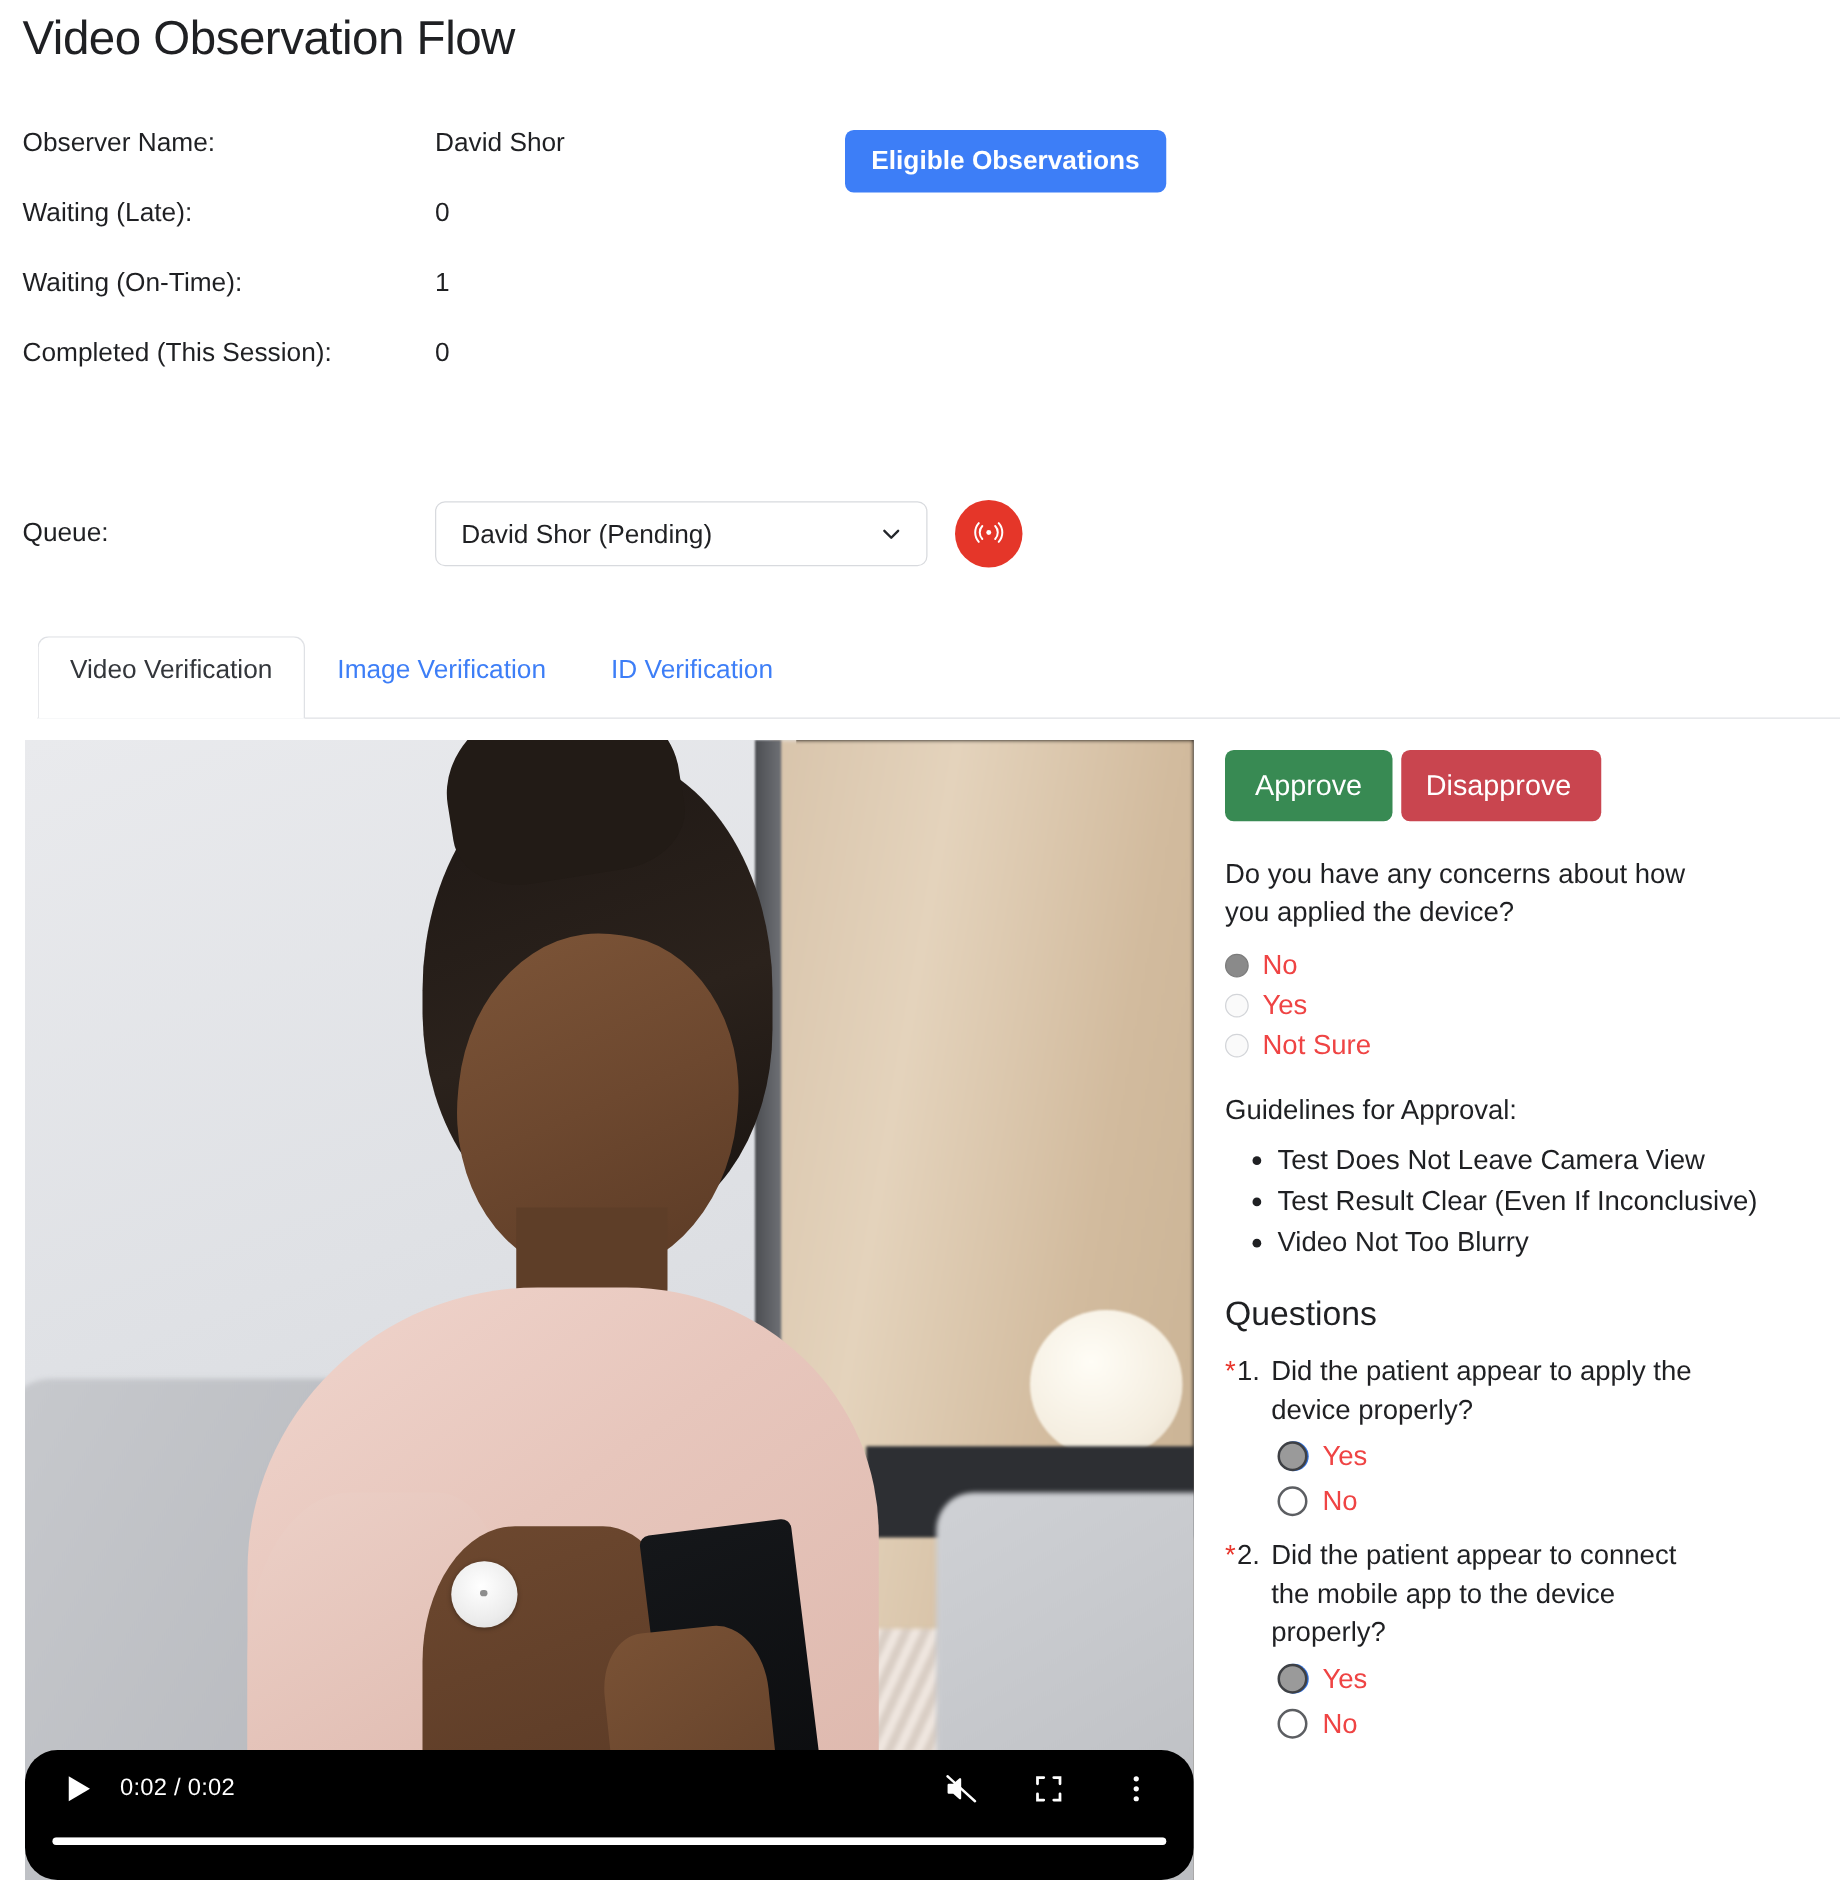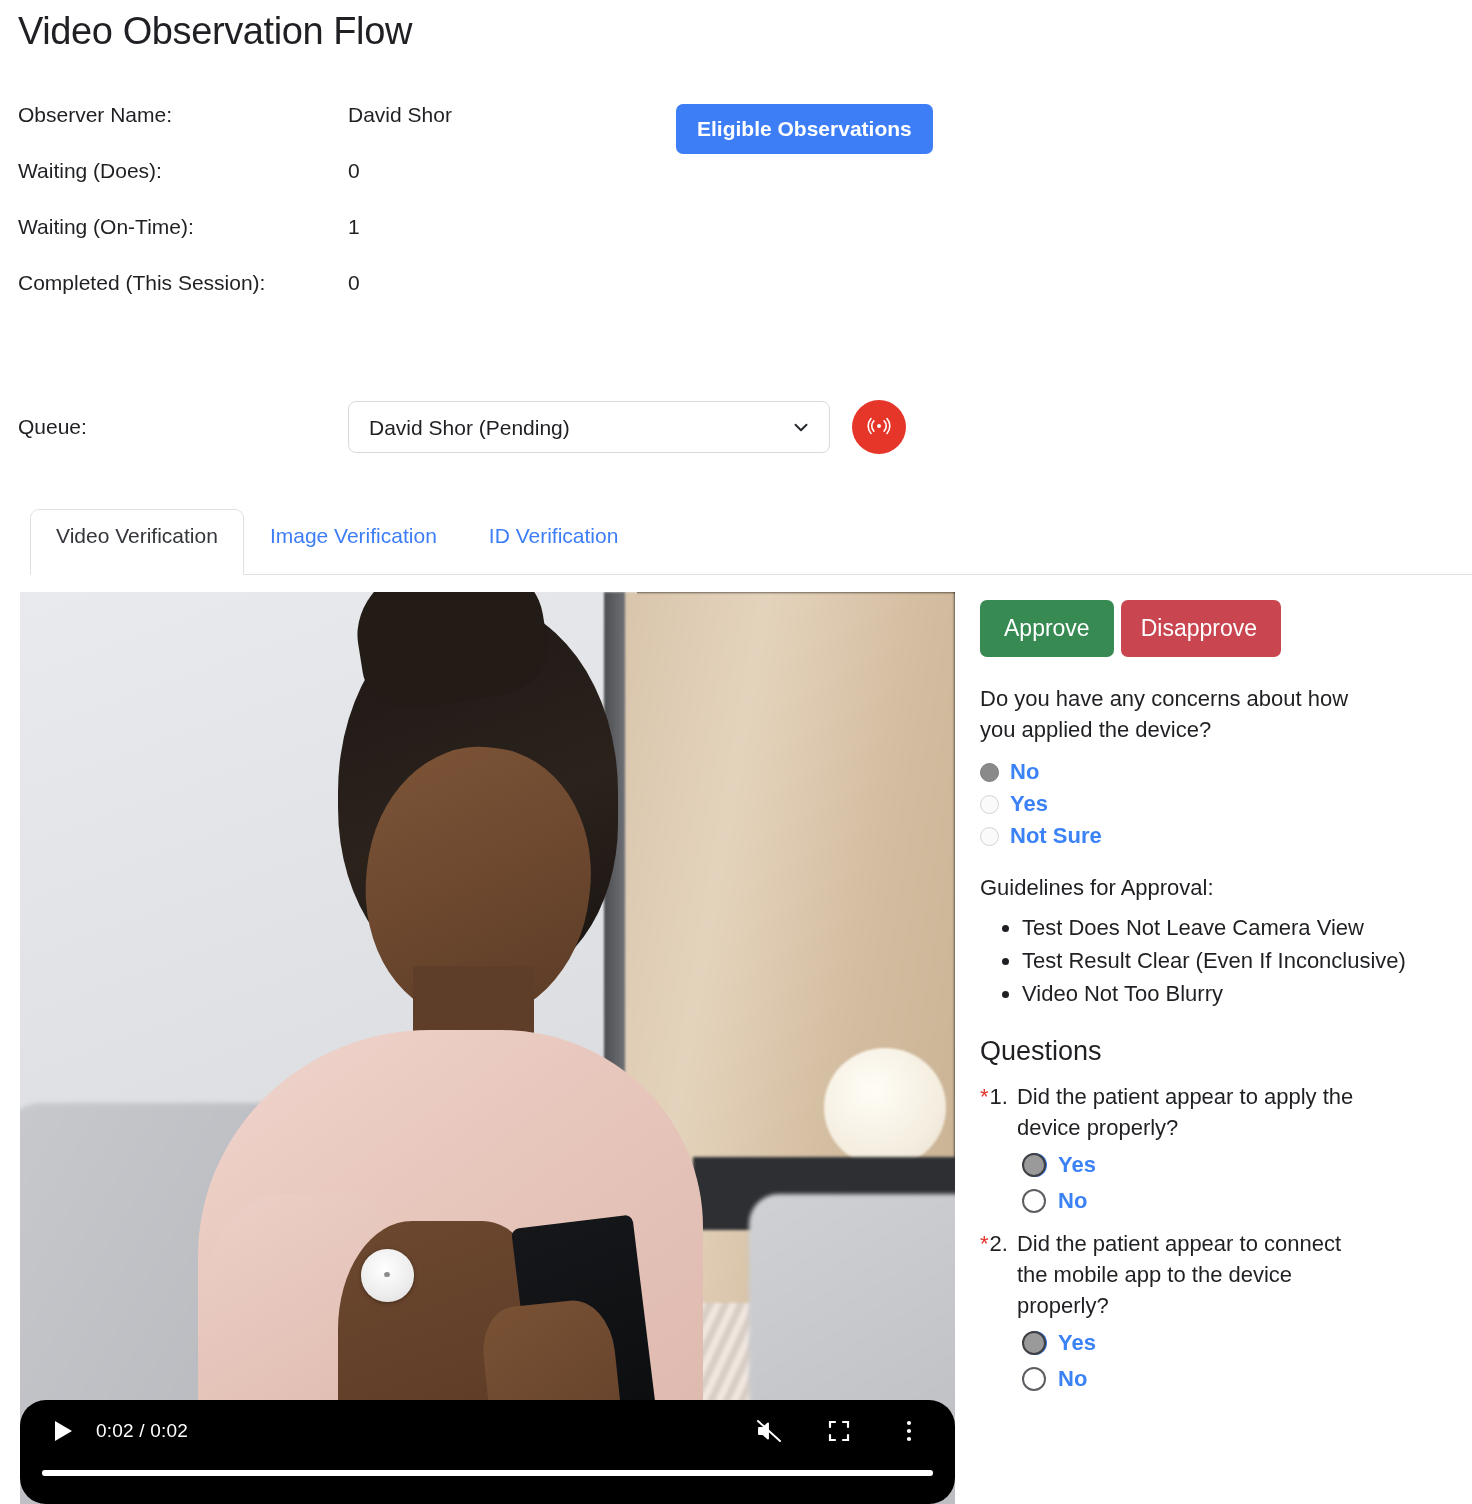--- a/index.html
+++ b/index.html
@@ -34,21 +34,21 @@
     border: none; border-radius: 7px;
     padding: 13px 21px;
     font-family: "Liberation Sans", sans-serif;
     font-size: 21px; font-weight: 700;
     cursor: pointer;
   }
 
   
   .queue-row { position: absolute; left: 18px; top: 400px; display: flex; align-items: center; }
   .queue-label { width: 330px; font-size: 21px; color: #1f2023; }
-  .queue-select-wrap { position: relative; width: 482px; }
+  .queue-select-wrap { position: relative; width: 394px; }
   .queue-select {
     width: 100%; height: 52px;
     border: 1px solid #d8dade; border-radius: 8px;
     background: #ffffff; color: #1f2023;
     font-family: "Liberation Sans", sans-serif; font-size: 21px;
     padding: 0 44px 0 20px;
     appearance: none; -webkit-appearance: none;
     cursor: pointer;
   }
   .chev {
@@ -174,21 +174,21 @@
     font-family: "Liberation Sans", sans-serif;
     font-size: 23px; padding: 15px 24px; cursor: pointer;
   }
   .btn-approve { background: #388a53; }
   .btn-disapprove { background: #c9454f; padding-left: 20px; }
 
   .concern-q { margin-top: 26px; font-size: 22px; line-height: 31px; color: #1f2023; max-width: 380px; }
 
   .radio-list { margin-top: 14px; }
   .radio-row { display: flex; align-items: center; margin-bottom: 6px; }
-  .radio-row .rl { font-size: 22px; color: #3b82f6; margin-left: 11px; font-weight: bold; }
+  .radio-row .rl { font-size: 22px; color: #ef4444; margin-left: 11px; }
 
   .rad-sm {
     width: 19px; height: 19px; border-radius: 50%;
     border: 1px solid #d2d4d8; background: #fafafa; flex: 0 0 auto;
   }
   .rad-sm.on { background: #8a8a8a; border-color: #7b7b7b; }
 
   .rad-lg {
     width: 24px; height: 24px; border-radius: 50%;
     border: 2px solid #5c5e62; background: #ffffff; flex: 0 0 auto;
@@ -216,21 +216,21 @@
 <div class="page">
 
   <div class="page-title">Video Observation Flow</div>
 
   <div class="info">
     <div class="info-row">
       <div class="info-label">Observer Name:</div>
       <div class="info-value">David Shor</div>
     </div>
     <div class="info-row">
-      <div class="info-label">Waiting (Does):</div>
+      <div class="info-label">Waiting (Late):</div>
       <div class="info-value">0</div>
     </div>
     <div class="info-row">
       <div class="info-label">Waiting (On-Time):</div>
       <div class="info-value">1</div>
     </div>
     <div class="info-row">
       <div class="info-label">Completed (This Session):</div>
       <div class="info-value">0</div>
     </div>

